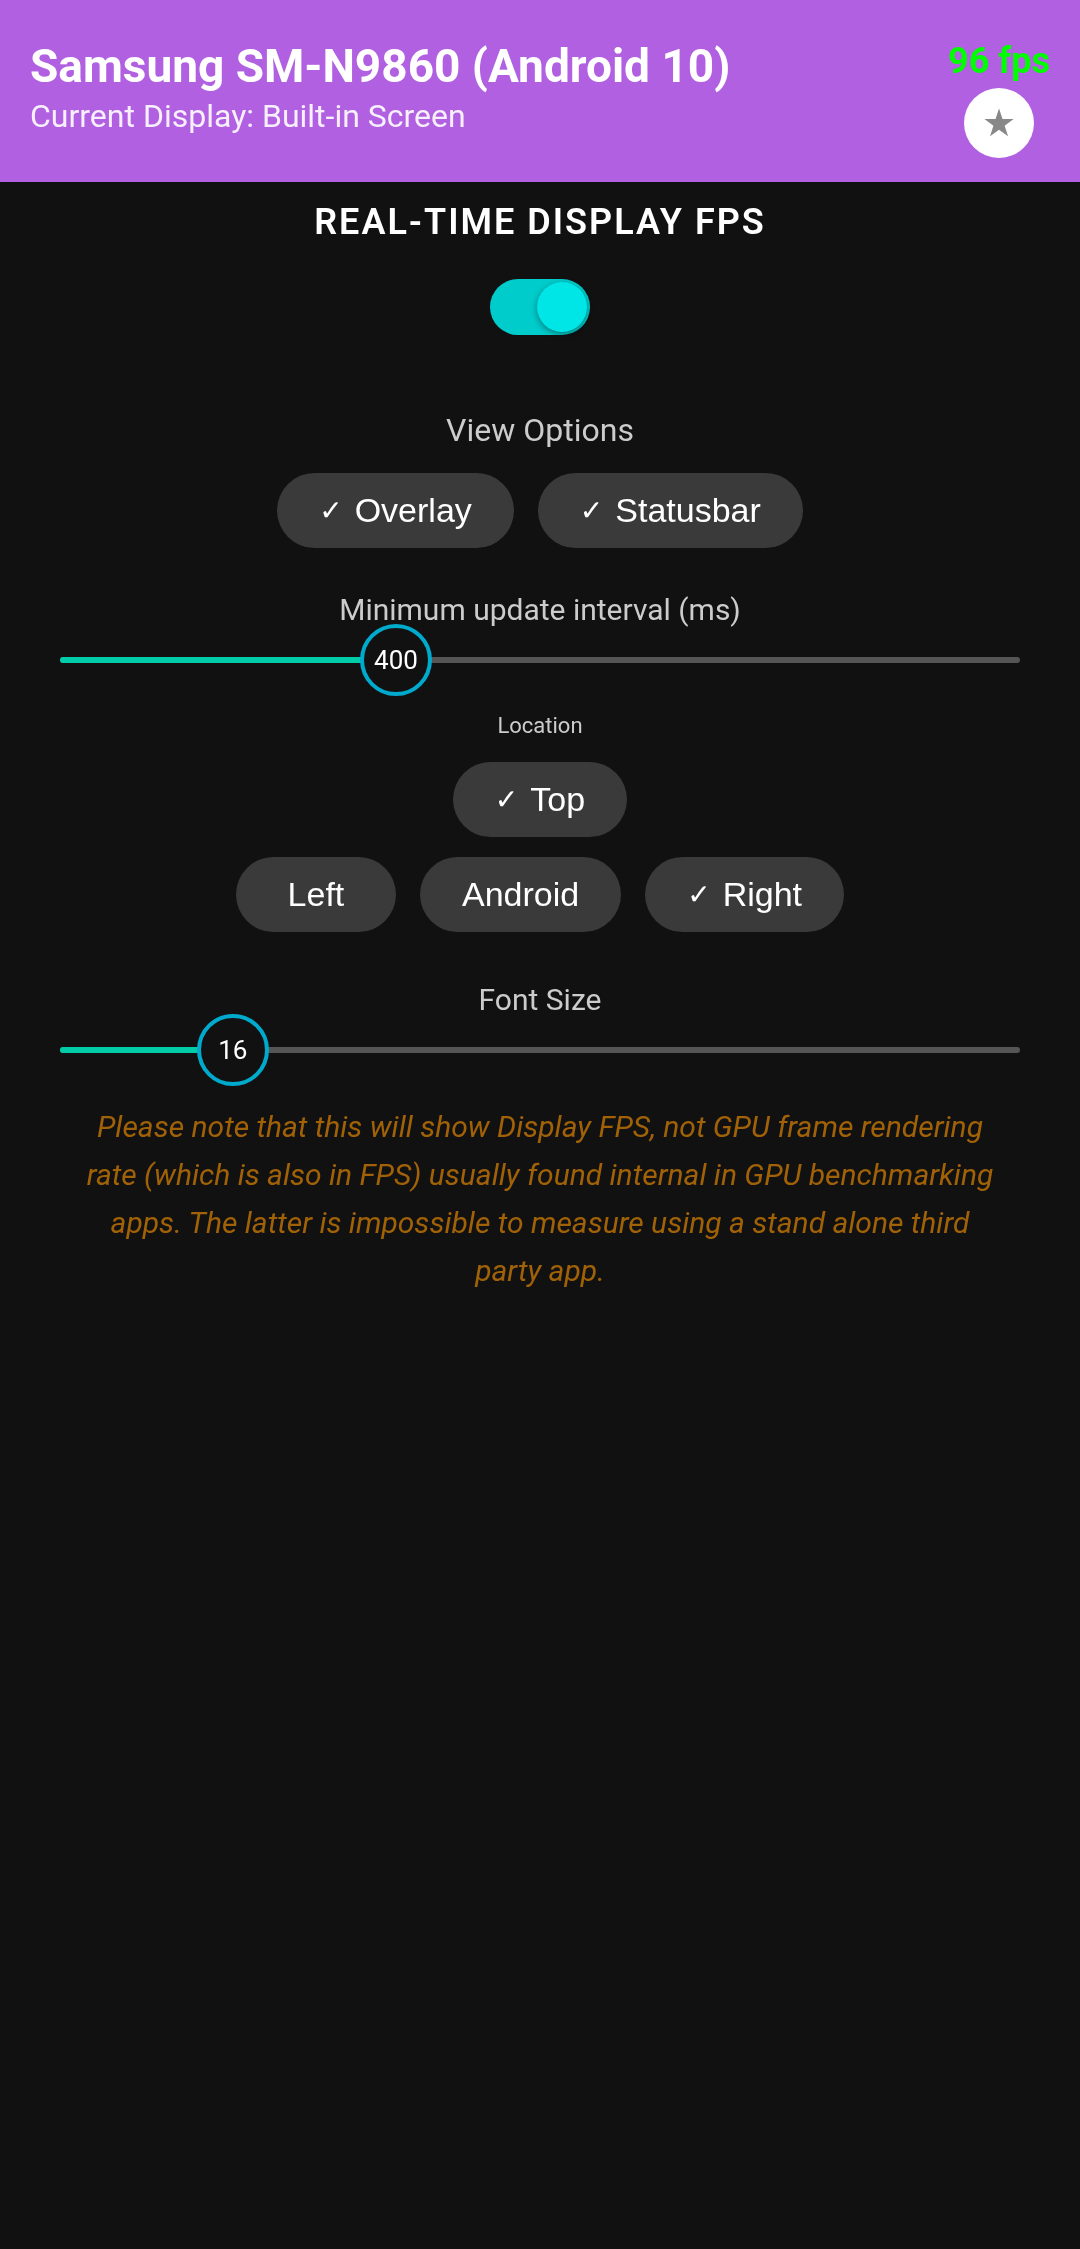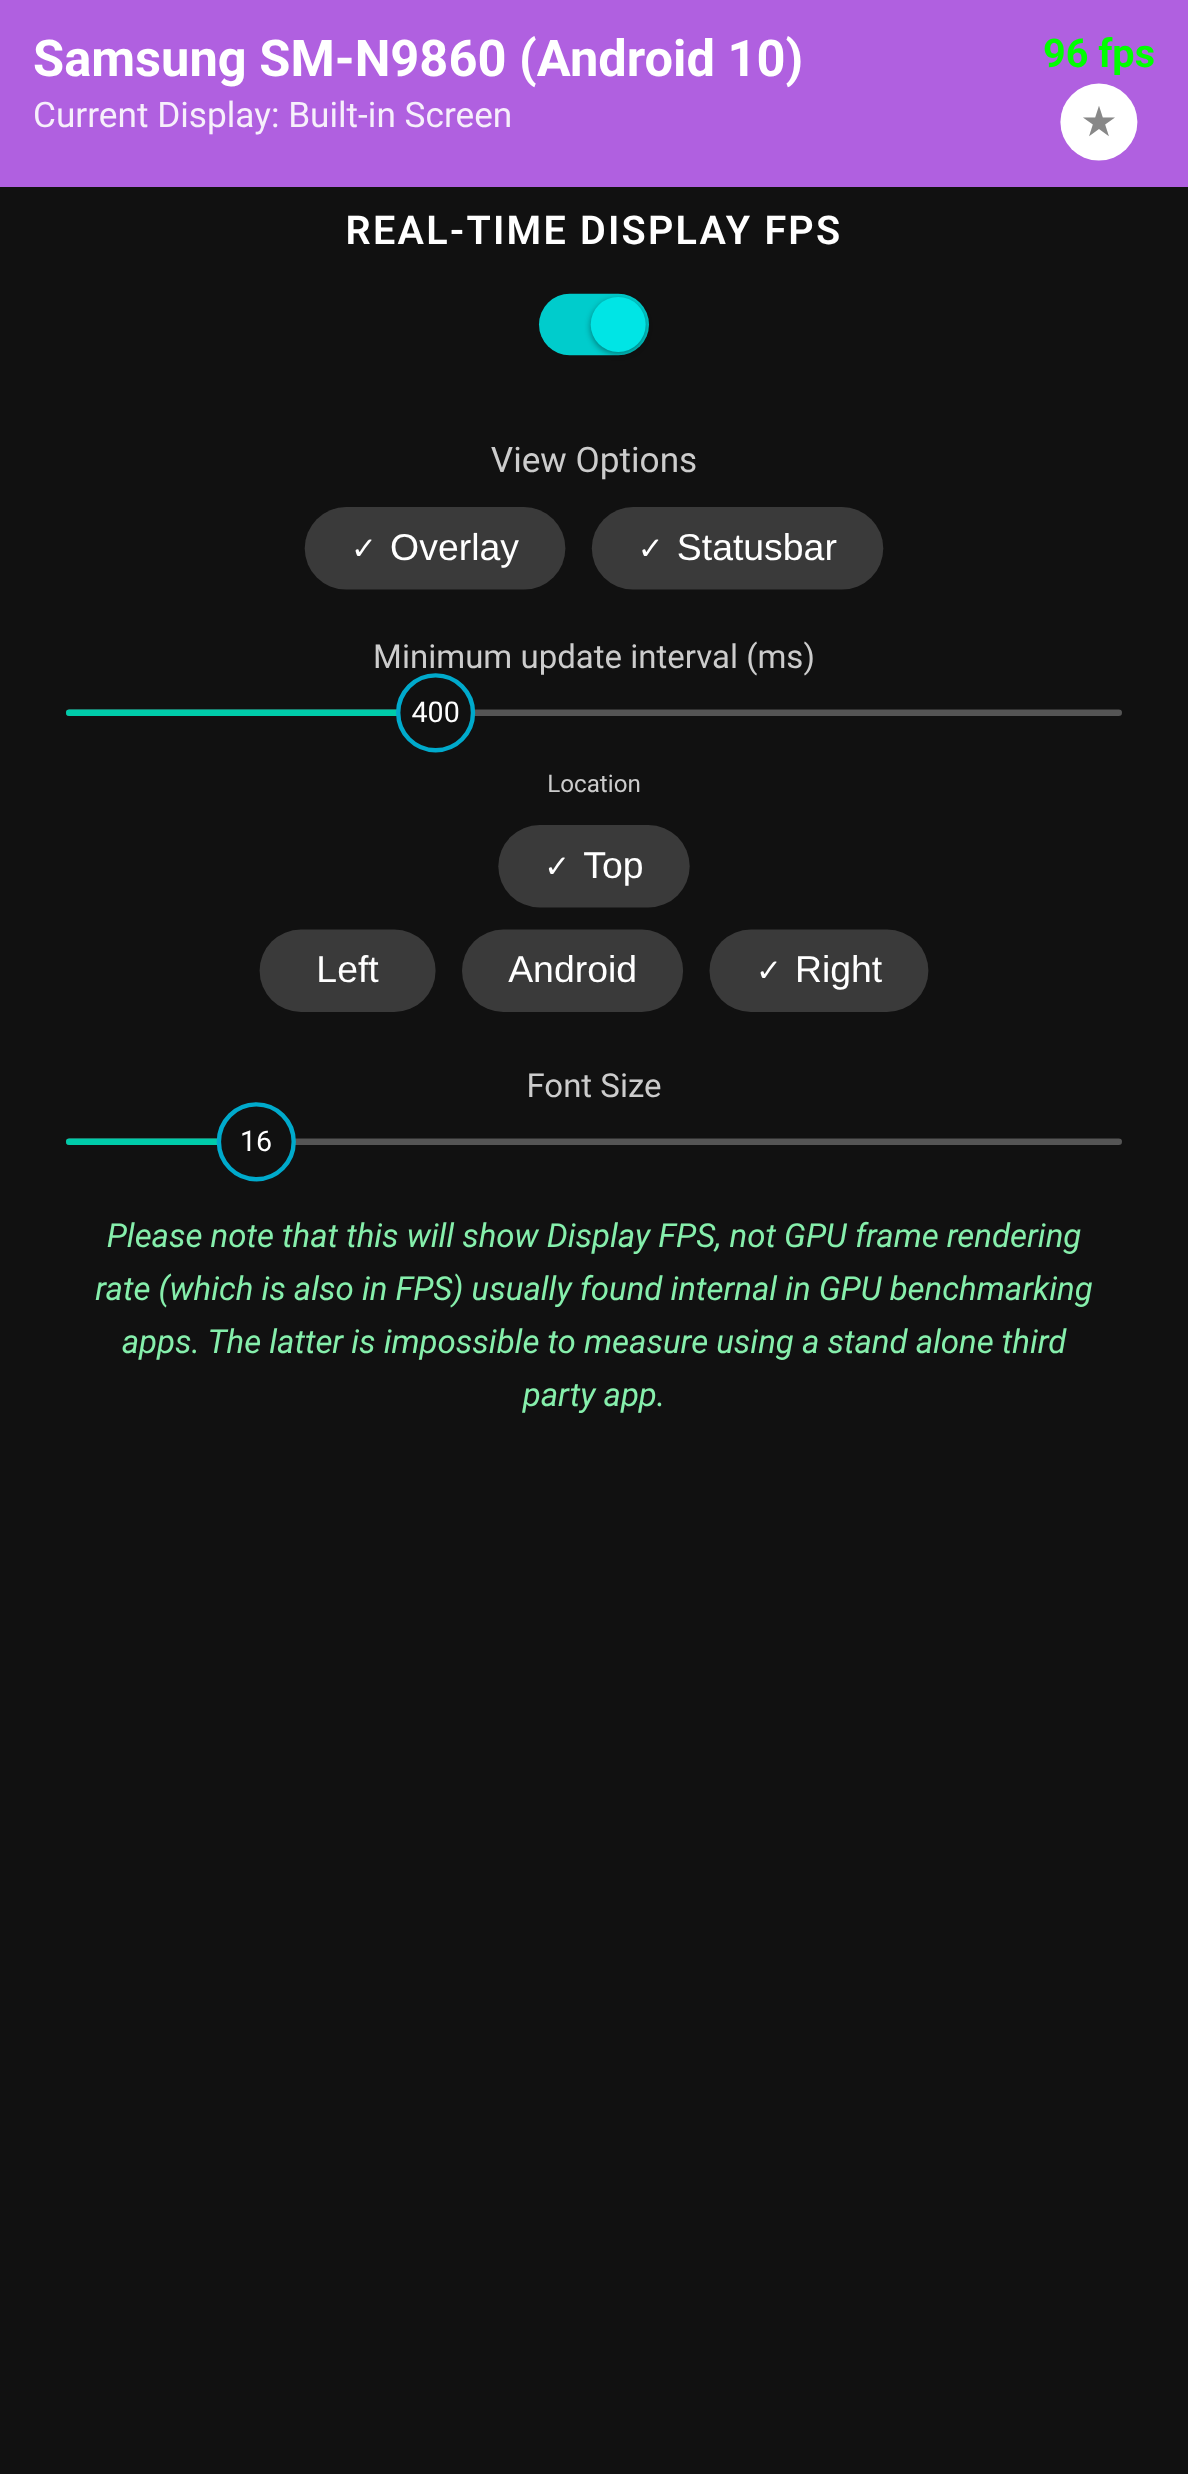--- a/index.html
+++ b/index.html
@@ -9,21 +9,21 @@
       width: 1080px;
       min-height: 2249px;
       background: #111111;
       font-family: 'Roboto', Arial, sans-serif;
       color: #ffffff;
     }
 
     
     .header {
       background: #b060e0;
-      padding: 28px 30px 24px 30px;
+      padding: 40px 30px 24px 30px;
       display: flex;
       align-items: flex-start;
       justify-content: space-between;
     }
 
     .header-left {}
 
     .header-title {
       font-size: 46px;
       font-weight: 700;
@@ -245,26 +245,25 @@
     .fontsize-label {
       font-size: 30px;
       color: #cccccc;
       text-align: center;
       margin-bottom: 30px;
     }
 
     
     .note-text {
       font-size: 30px;
-      color: #86efac;
+      color: #a16207;
       text-align: center;
       line-height: 1.6;
       font-style: italic;
       max-width: 920px;
-      margin-top: 10px;
     }
   </style>
 </head>
 <body>
 
 <div class="header">
   <div class="header-left">
     <div class="header-title">Samsung SM-N9860 (Android 10)</div>
     <div class="header-subtitle">Current Display: Built-in Screen</div>
   </div>

